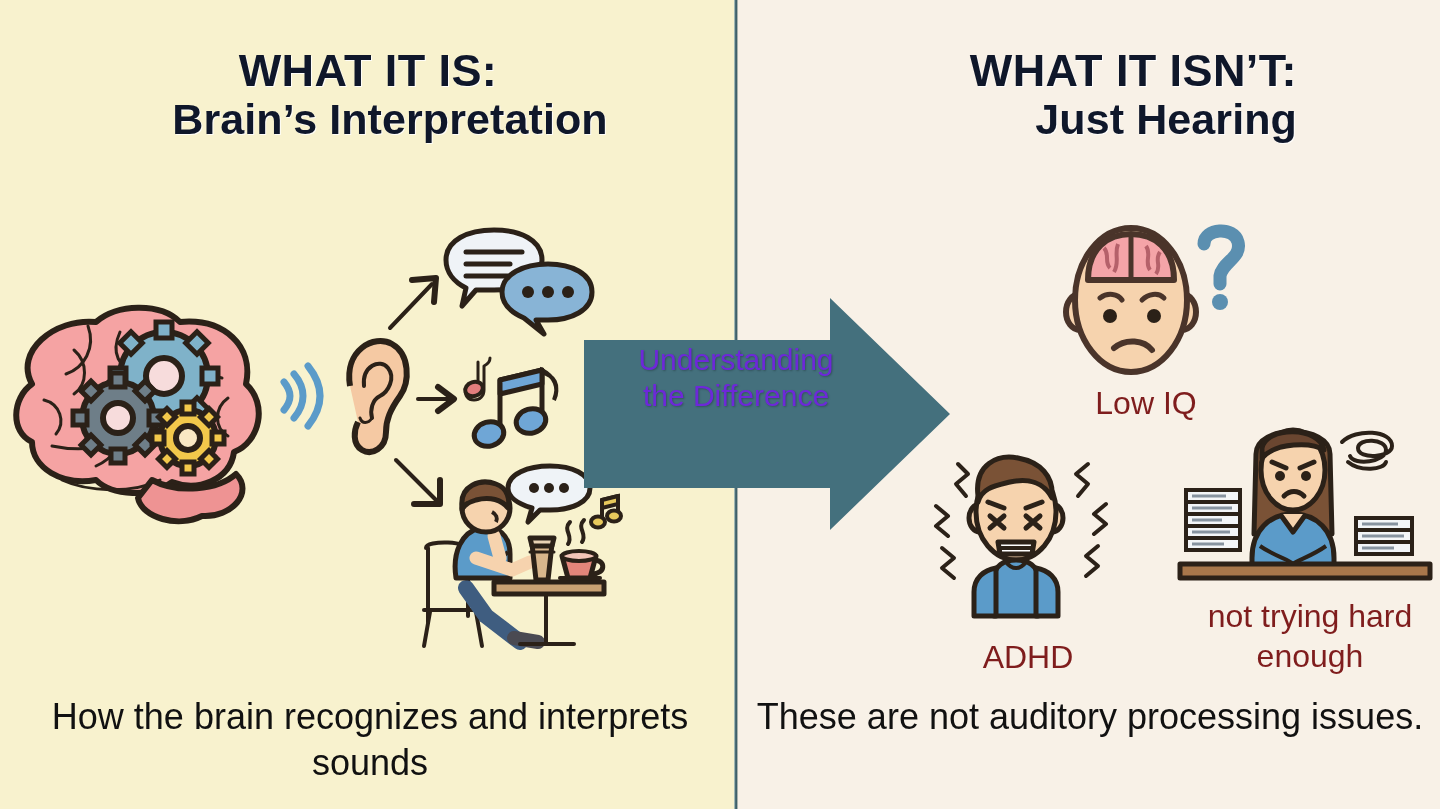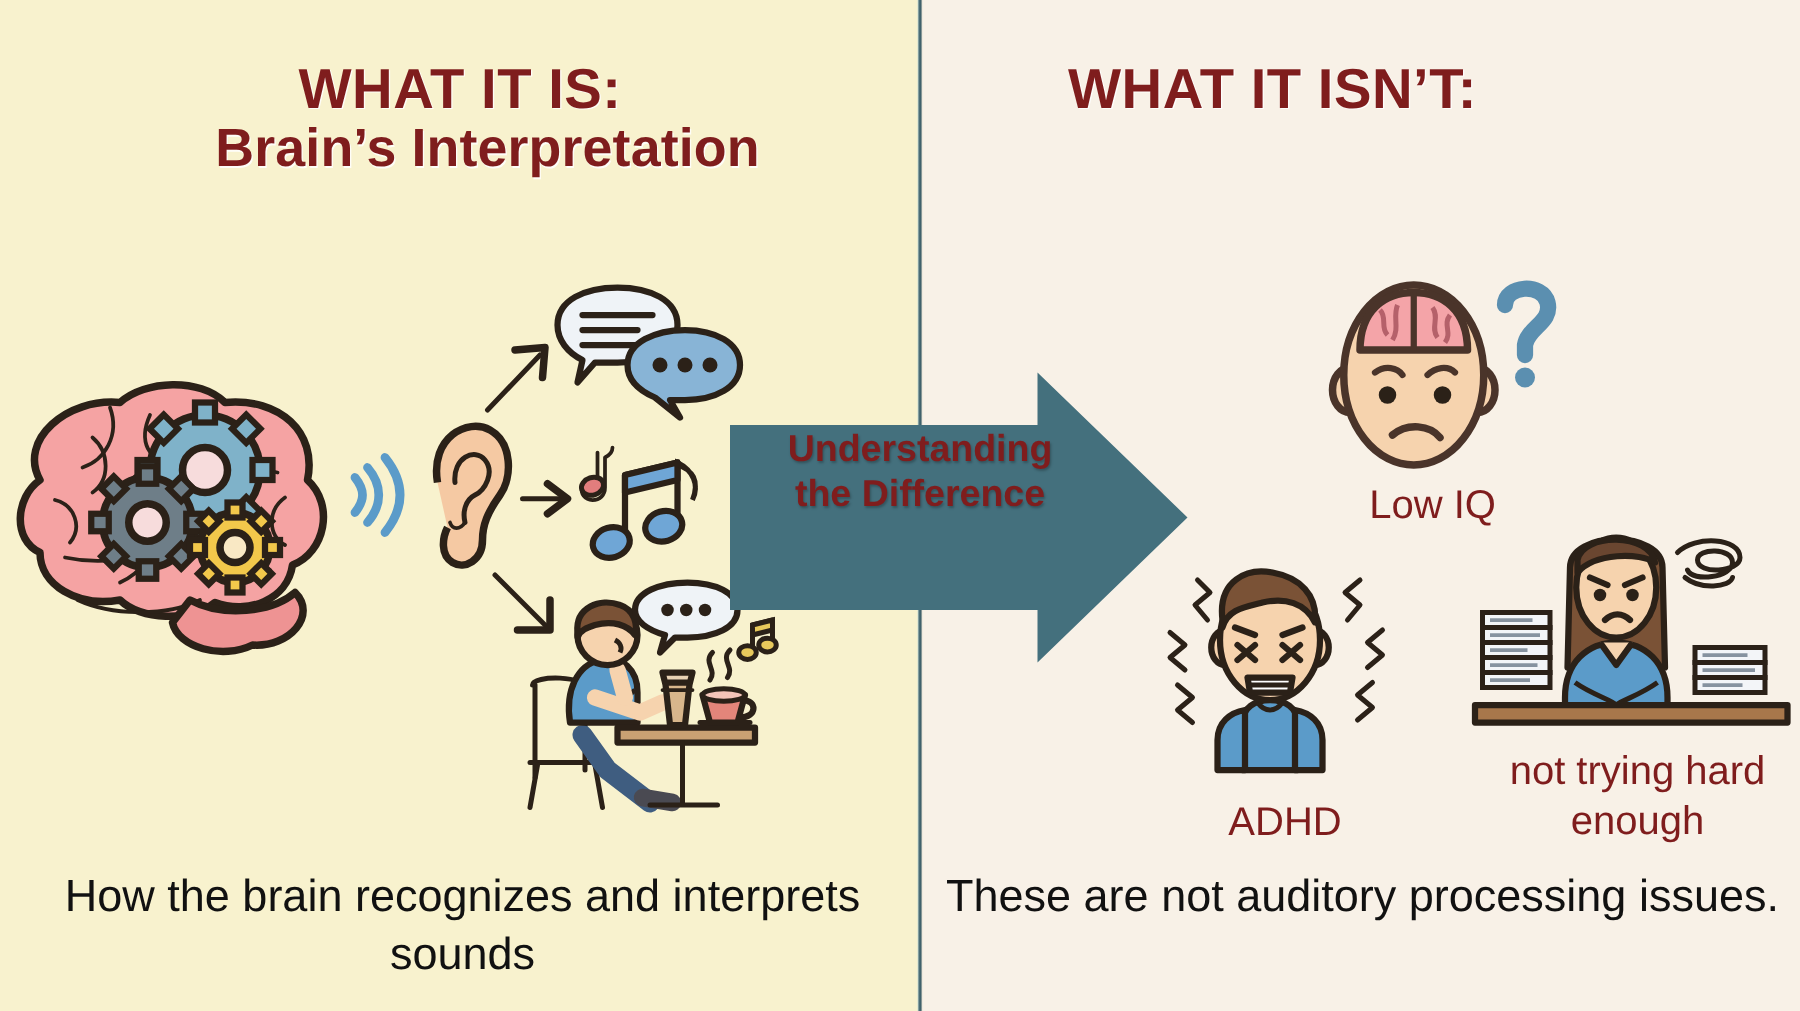--- a/index.html
+++ b/index.html
@@ -11,38 +11,38 @@
   .canvas{position:relative;width:1440px;height:809px;}
 
   .panel{position:absolute;top:0;height:809px;}
   .panel-left{left:0;width:736px;background:#F8F2CE;}
   .panel-right{left:739px;width:701px;background:#F8F1E7;}
 
   .divider{position:absolute;left:734px;top:0;width:4px;height:809px;
     background:linear-gradient(to right,#cfe0d4 0%, #4d6f78 35%, #3d5f69 65%, #e8e2d4 100%);}
 
   
-  .head{position:absolute;text-align:center;color:#7f1d1d;
+  .head{position:absolute;text-align:center;color:#0f172a;
     text-shadow:1px 1px 0 rgba(255,255,255,.85);}
   .head .l1{font-size:45px;font-weight:bold;letter-spacing:.4px;line-height:1.02;}
   .head .l2{font-size:43px;font-weight:bold;letter-spacing:.1px;line-height:1.18;padding-left:44px;}
   .head-left{left:0;top:48px;width:736px;}
-  .head-right{left:739px;top:48px;width:558px;}
+  .head-right{left:739px;top:48px;width:558px;text-align:right;}
 
   
   .caption{position:absolute;text-align:center;color:#111;font-size:36px;
     line-height:1.28;font-weight:400;}
   .cap-left{left:20px;top:694px;width:700px;}
   .cap-right{left:750px;top:694px;width:680px;}
 
   
   .arrow-wrap{position:absolute;left:584px;top:298px;width:366px;height:232px;}
   .arrow-svg{position:absolute;inset:0;}
   .arrow-label{position:absolute;left:14px;top:44px;width:276px;
-    text-align:center;color:#7f1d1d;font-size:30px;font-weight:bold;
+    text-align:center;color:#6d28d9;font-size:30px;font-weight:normal;
     line-height:1.2;text-shadow:1px 1px 2px rgba(0,0,0,.25);}
 
   
   .art{position:absolute;}
   .lbl{position:absolute;color:#7f1d1d;font-size:32px;text-align:center;line-height:1.22;}
 
   svg{display:block;overflow:visible;}
   .ink{stroke:#2b2118;stroke-width:4;stroke-linecap:round;stroke-linejoin:round;fill:none;}
   .ink3{stroke:#2b2118;stroke-width:3;stroke-linecap:round;stroke-linejoin:round;fill:none;}
 </style>
@@ -55,20 +55,21 @@
   <div class="panel panel-right"></div>
   <div class="divider"></div>
 
   <div class="head head-left">
     <div class="l1">WHAT IT IS:</div>
     <div class="l2">Brain’s Interpretation</div>
   </div>
 
   <div class="head head-right">
     <div class="l1">WHAT IT ISN’T:</div>
+    <div class="l2">Just Hearing</div>
   </div>
 
   <div class="art" style="left:-8px;top:292px;">
     <svg width="280" height="240" viewBox="0 0 280 240">
       <path d="M40 92 C22 60 62 26 104 30 C124 12 168 10 188 30 C232 26 262 54 254 92
                C276 112 268 150 242 160 C238 188 206 200 180 190
                C160 206 120 204 104 188 C70 194 40 176 40 150
                C18 140 20 106 40 92 Z" fill="#F5A3A3" stroke="#2b2118" stroke-width="6" stroke-linejoin="round"></path>
       <path d="M82 58 C96 70 96 92 82 102" class="ink3"></path>
       <path d="M52 108 C68 112 74 130 64 142" class="ink3"></path>

